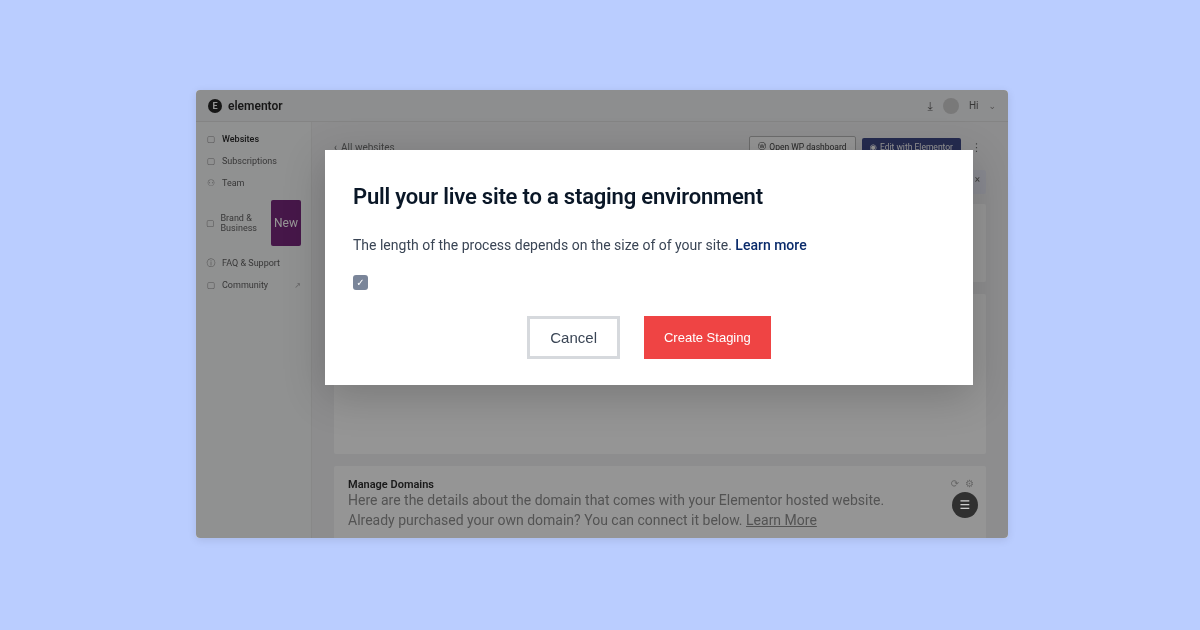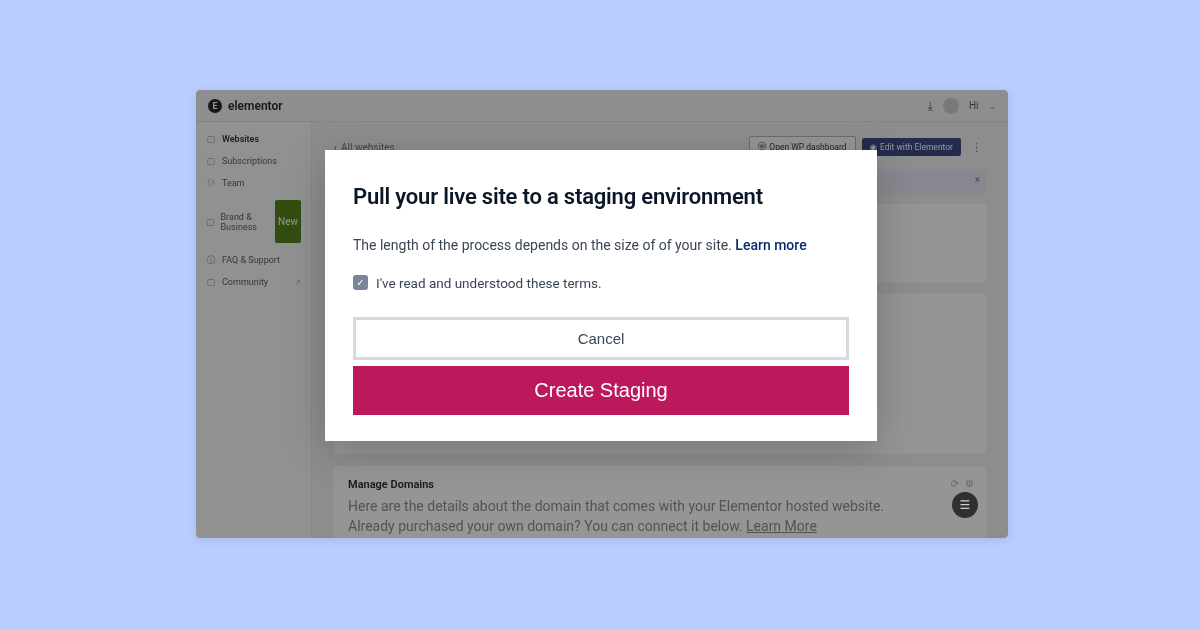--- a/index.html
+++ b/index.html
@@ -75,21 +75,21 @@
     display: flex;
     align-items: center;
     gap: 6px;
     padding: 6px 10px;
     font-size: 9px;
     color: #555;
     cursor: pointer;
   }
   .side-item.active { color: #1a1a1a; font-weight: 500; }
   .side-icon { width: 10px; height: 10px; display: inline-flex; align-items: center; justify-content: center; font-size: 9px; color: #888;}
-  .side-badge { font-size: 10px; color: #fff; background: #4d7c0f; padding: 16px 3px; border-radius: 2px; margin-left: auto;}
+  .side-badge { font-size: 12px; color: #fff; background: #701a75; padding: 16px 3px; border-radius: 2px; margin-left: auto;}
   .side-ext { margin-left: auto; font-size: 8px; color: #aaa; }
 
   .main {
     flex: 1;
     background: #f0f1f3;
     padding: 14px 22px;
     position: relative;
   }
   .main-header {
     display: flex;
@@ -133,36 +133,36 @@
     height: 78px;
     margin-bottom: 12px;
   }
   .card2 { height: 160px; }
   .domains-card {
     background: #fff;
     padding: 12px 14px;
     border-radius: 2px;
     position: relative;
   }
-  .dom-title { font-size: 11px; font-weight: 600; color: #222; margin-bottom: 6px; }
+  .dom-title { font-size: 11px; font-weight: 600; color: #222; }
   .dom-desc { font-size: 14px; color: #888; line-height: 1.4; }
   .dom-link { color: #888; text-decoration: underline; }
   .dom-actions { position: absolute; right: 12px; top: 12px; display: flex; gap: 6px; color: #aaa; font-size: 10px;}
 
   .overlay {
     position: absolute;
     inset: 0;
     background: rgba(20,20,20,0.45);
   }
 
   .modal {
     position: absolute;
     left: 325px;
     top: 150px;
-    width: 552px;
+    width: 648px;
     background: #fff;
     padding: 34px 28px 26px 28px;
     box-shadow: 0 10px 40px rgba(0,0,0,0.2);
   }
   .modal-title {
     font-size: 22px;
     font-weight: 600;
     color: #0a1727;
     margin-bottom: 26px;
     letter-spacing: -0.2px;
@@ -174,35 +174,35 @@
     margin-bottom: 18px;
   }
   .modal-body p { margin-bottom: 14px; }
   .learn-link { color: #0a2b6b; font-weight: 500; cursor: pointer; }
   .consent-row { display: flex; align-items: center; gap: 8px; font-size: 13.5px; color: #3a4555; margin-bottom: 26px;}
   .checkbox {
     width: 15px; height: 15px; border-radius: 3px; background: #7a8599;
     display: inline-flex; align-items: center; justify-content: center;
     color: #fff; font-size: 10px;
   }
-  .modal-actions { display: flex; justify-content: center; gap: 6px; flex-direction: column; }
+  .modal-actions { display: flex; justify-content: center; gap: 24px; }
   .btn-cancel {
     border: 3px solid #d6d9dd;
     background: #fff;
     color: #3a4555;
     font-size: 15px;
     padding: 10px 20px;
     cursor: pointer;
   }
   .btn-create {
-    background: #be185d;
+    background: #ef4444;
     color: #fff;
     border: none;
-    font-size: 20px;
-    padding: 13px 26px;
+    font-size: 13px;
+    padding: 13px 20px;
     cursor: pointer;
   }
   .fab-inner {
     position: absolute;
     left: 756px;
     top: 402px;
     width: 26px;
     height: 26px;
     border-radius: 50%;
     background: #303030;
@@ -308,19 +308,18 @@
 
 <div class="modal">
   <div class="modal-title">Pull your live site to a staging environment</div>
   <div class="modal-body">
     <p>
       <span>The length of the process depends on the size of of your site. </span><span class="learn-link">Learn more</span>
     </p>
   </div>
   <div class="consent-row">
     <span class="checkbox">✓</span>
-    <span>I've read and understood these terms.</span>
   </div>
   <div class="modal-actions">
     <button class="btn-cancel">Cancel</button>
     <button class="btn-create">Create Staging</button>
   </div>
 </div>
 
 </body></html>

